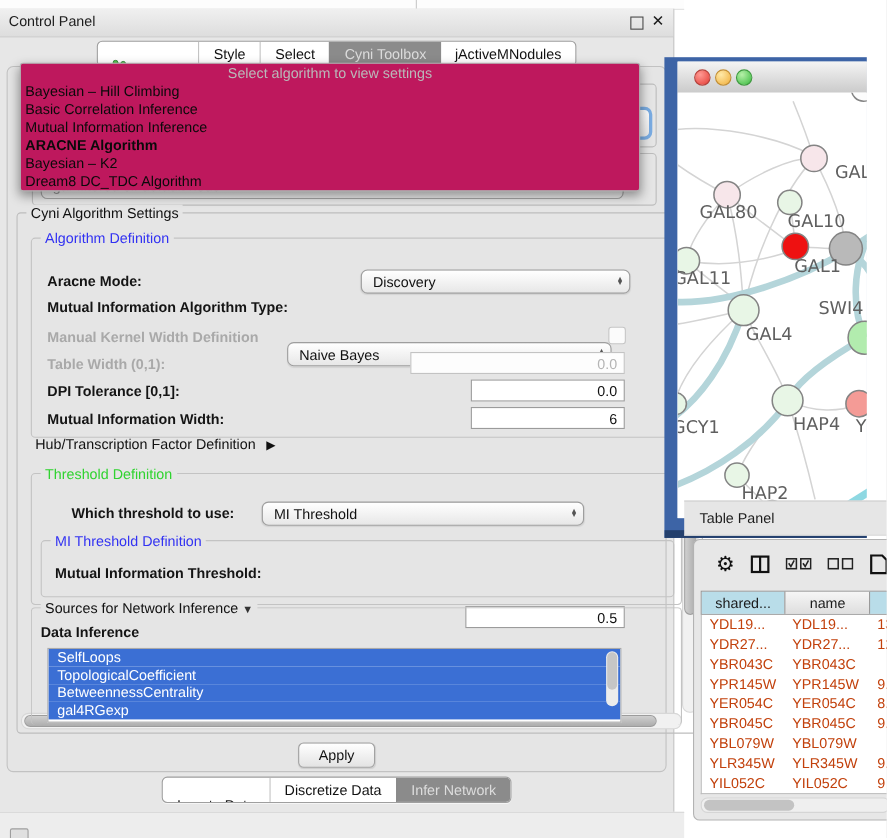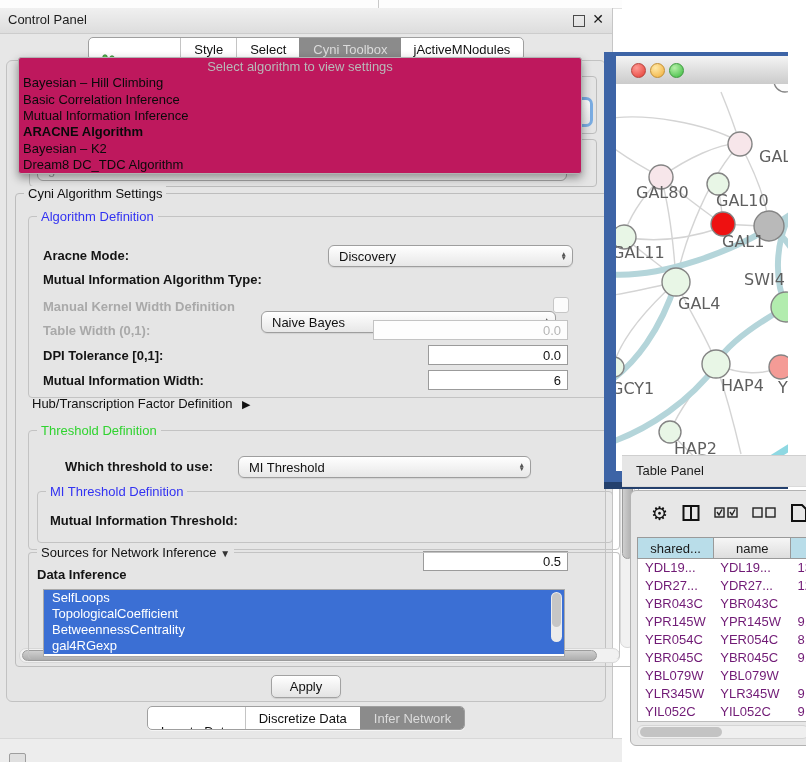--- a/index.html
+++ b/index.html
@@ -104,21 +104,21 @@
   .tp-toolbar{position:absolute;left:0;top:6px;right:0;height:32px;display:flex;align-items:center;}
   .tp-toolbar .tbi{margin-left:14px;display:flex;align-items:center;}
   .tp-toolbar .gear{font-family:"DejaVu Sans",sans-serif;font-size:19px;color:#111;margin-left:20px;}
   .tp-table{position:absolute;left:6px;top:46px;width:200px;}
   .tp-header{display:flex;height:22px;border:1px solid #9a9a9a;box-sizing:border-box;}
   .tp-th{font-size:13px;color:#1a1a1a;display:flex;align-items:center;justify-content:center;border-left:1px solid #9a9a9a;box-sizing:border-box;background:linear-gradient(#f6f6f6,#dedede);}
   .tp-th:first-child{border-left:none;}
   .tp-th.hl{background:#b9dde9;}
   .tp-rows{background:#ffffff;border:1px solid #bcbcbc;border-top:none;}
   .tp-tr{display:flex;height:18px;}
-  .tp-td{font-size:13px;color:#701a75;line-height:18px;padding-left:7px;box-sizing:border-box;white-space:nowrap;overflow:hidden;}
+  .tp-td{font-size:13px;color:#c2410c;line-height:18px;padding-left:7px;box-sizing:border-box;white-space:nowrap;overflow:hidden;}
   .tp-hscroll{position:absolute;left:6px;bottom:6px;width:170px;height:12px;background:#efefef;border:1px solid #d5d5d5;border-radius:6px;}
   .tp-hscroll .thumb{position:absolute;left:2px;top:1px;bottom:1px;width:82px;background:#c3c3c3;border-radius:5px;}
 
   svg text{font-family:"DejaVu Sans","Liberation Sans",sans-serif;}
 </style>
 </head>
 <body>
 
 <div class="top-strip">
     <div class="vline"></div>

